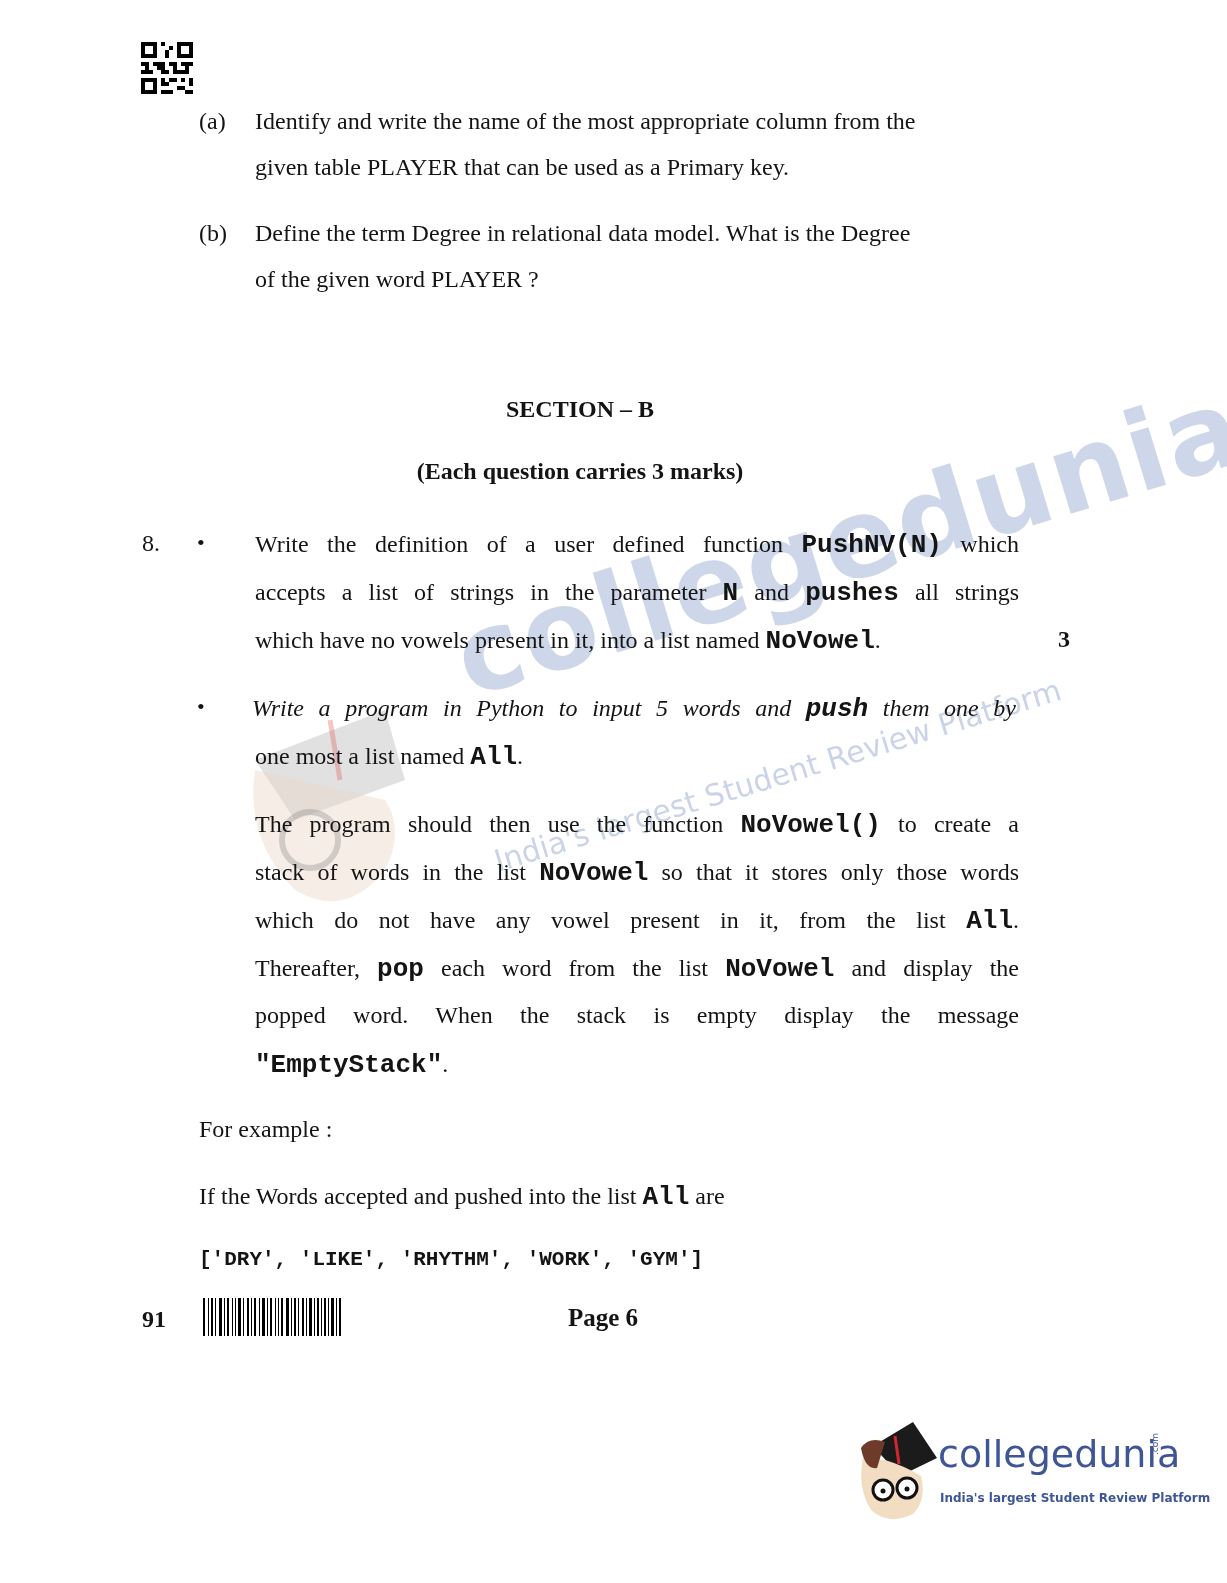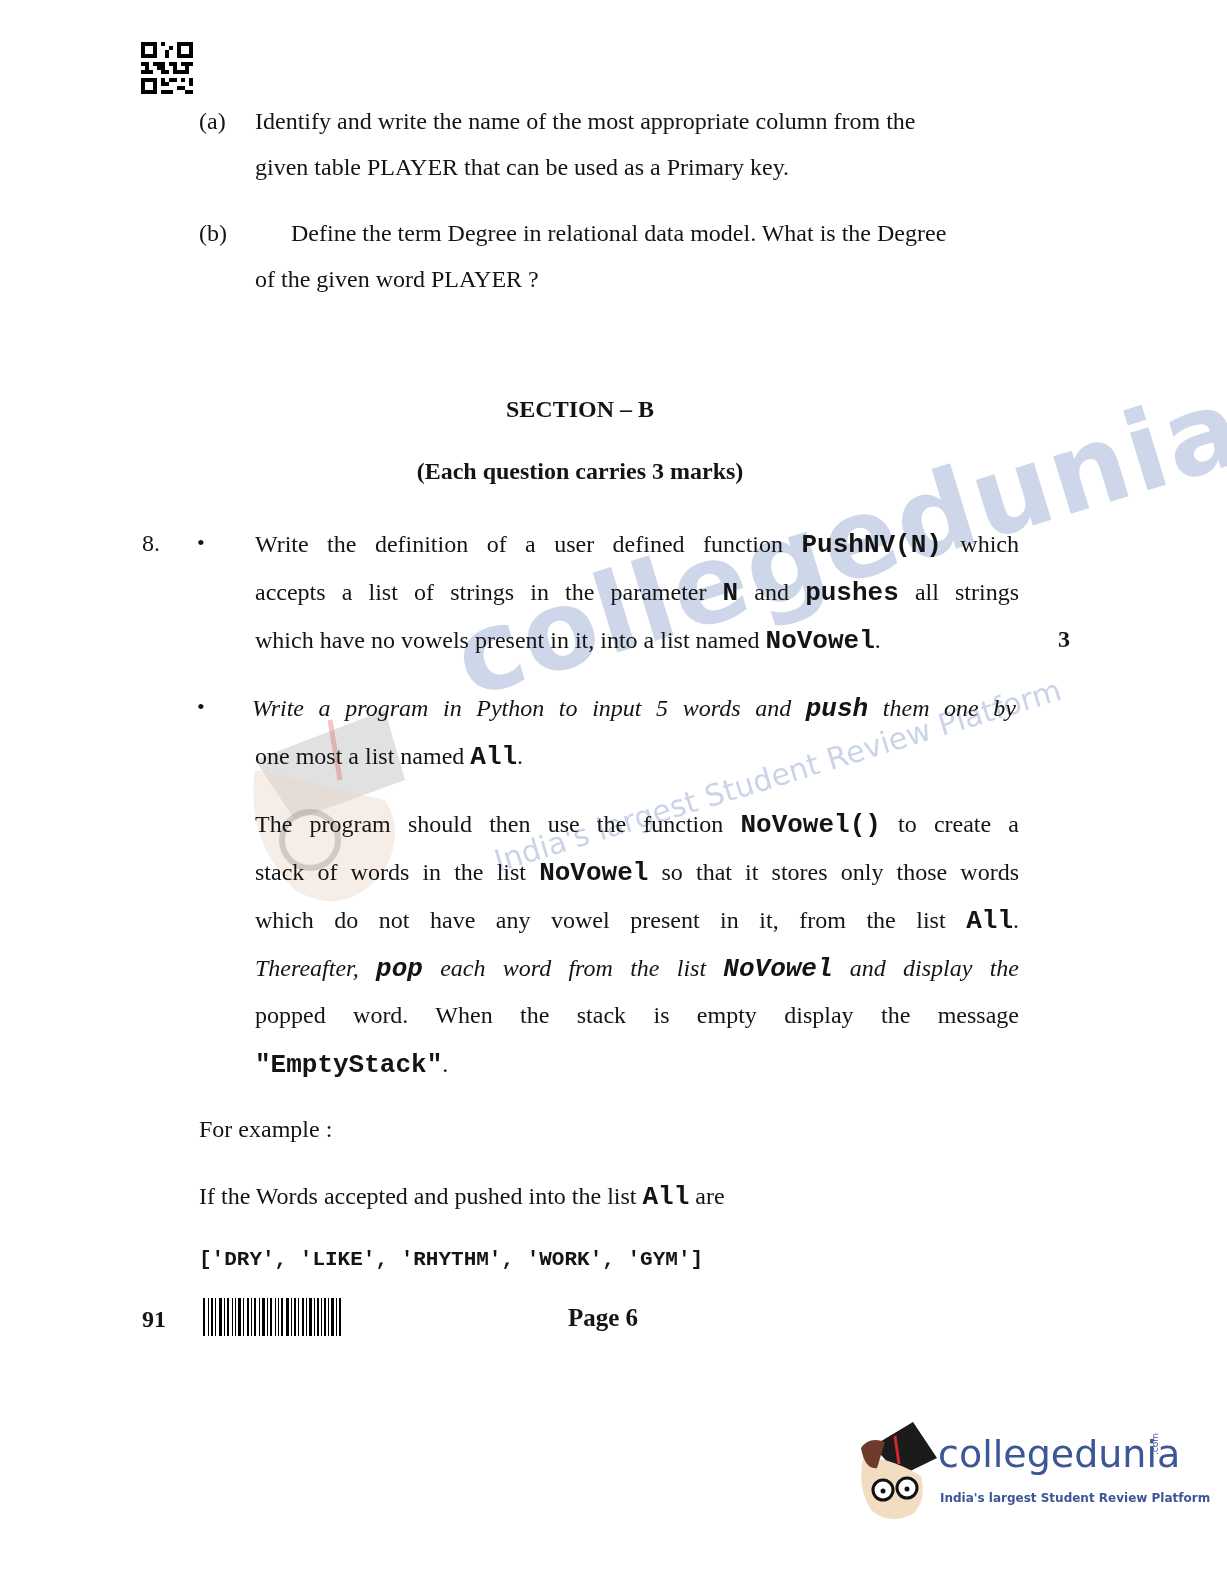--- a/index.html
+++ b/index.html
@@ -69,21 +69,21 @@
 </div>
 <div class="wm" style="left:490px;top:845px;transform:rotate(-17deg);transform-origin:left top;">
   <span style="font-family:'DejaVu Sans',sans-serif;font-size:30px;color:#9fb0d6;opacity:0.55;">India's largest Student Review Platform</span>
 </div>
 
 <div class="abs txt" style="left:199px;top:108px;">(a)</div>
 <div class="abs txt" style="left:255px;top:108px;">Identify and write the name of the most appropriate column from the</div>
 <div class="abs txt" style="left:255px;top:154px;font-family:Liberation Serif, serif;">given table PLAYER that can be used as a Primary key.</div>
 
 <div class="abs txt" style="left:199px;top:220px;">(b)</div>
-<div class="abs txt" style="left:255px;top:220px;margin-left:36px;">Define the term Degree in relational data model. What is the Degree</div>
+<div class="abs txt" style="left:255px;top:220px;">Define the term Degree in relational data model. What is the Degree</div>
 <div class="abs txt" style="left:255px;top:266px;">of the given word PLAYER ?</div>
 
 <div class="abs txt bold" style="left:0;width:1160px;text-align:center;top:396px;">SECTION – B</div>
 <div class="abs txt bold" style="left:0;width:1160px;text-align:center;top:458px;">(Each question carries 3 marks)</div>
 
 <div class="abs txt" style="left:142px;top:530px;">8.</div>
 <div class="abs txt" style="left:197px;top:530px;font-size:22px;">•</div>
 <div class="abs txt" style="left:1058px;top:626px;font-weight:bold;">3</div>
 
 <div class="abs txt just" style="left:255px;top:530px;">
@@ -106,21 +106,21 @@
 
 <div class="abs txt just" style="left:255px;top:810px;">
   <span>The program should then use the function</span> <span class="code">NoVowel()</span> <span>to create a</span>
 </div>
 <div class="abs txt just" style="left:255px;top:858px;">
   <span>stack of words in the list</span> <span class="code">NoVowel</span> <span>so that it stores only those words</span>
 </div>
 <div class="abs txt just" style="left:255px;top:906px;">
   <span>which do not have any vowel present in it, from the list</span> <span><span class="code">All</span><span>.</span></span>
 </div>
-<div class="abs txt just" style="left:255px;top:954px;font-style:italic;">
+<div class="abs txt just" style="left:255px;top:954px;">
   <span>Thereafter,</span> <span class="code">pop</span> <span>each word from the list</span> <span class="code">NoVowel</span> <span>and display the</span>
 </div>
 <div class="abs txt just" style="left:255px;top:1002px;">popped word. When the stack is empty display the message</div>
 <div class="abs txt" style="left:255px;top:1050px;">
   <span class="code">"EmptyStack"</span><span>.</span>
 </div>
 
 <div class="abs txt" style="left:199px;top:1116px;">For example :</div>
 <div class="abs txt" style="left:199px;top:1182px;">
   <span>If the Words accepted and pushed into the list</span> <span class="code">All</span> <span>are</span>

